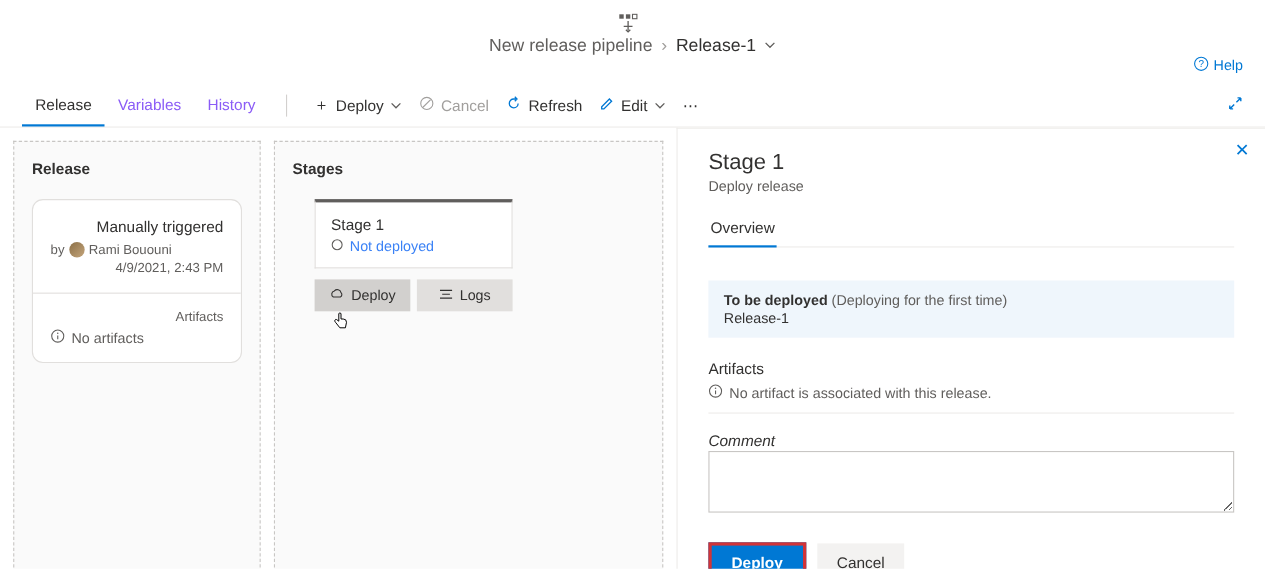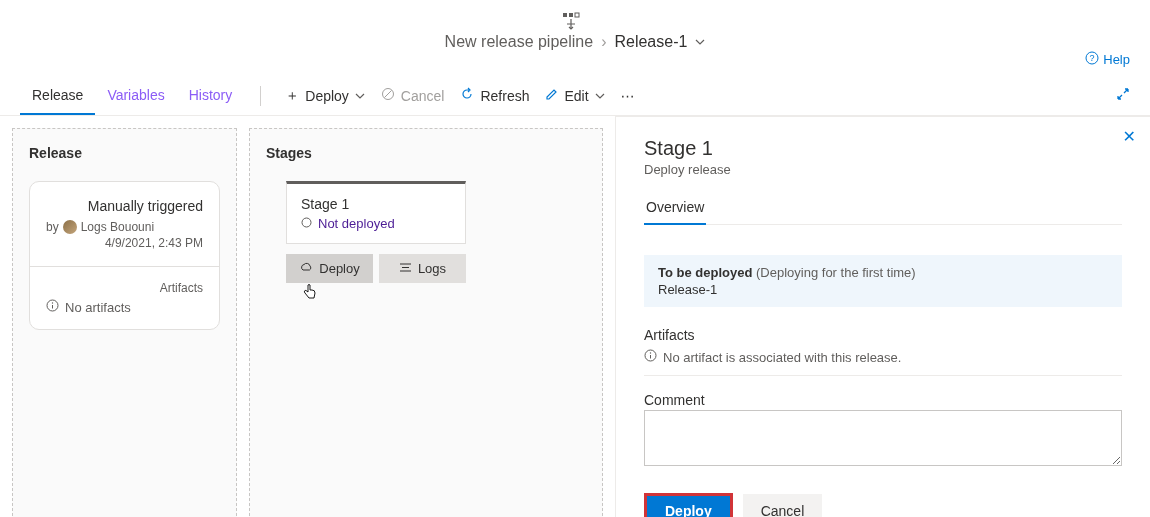--- a/index.html
+++ b/index.html
@@ -33,41 +33,41 @@
     .release-card .title { font-size: 14px; margin-bottom: 6px; }
     .release-card .by { font-size: 12px; color: #605e5c; display: flex; align-items: center; gap: 4px; }
     .avatar { width: 14px; height: 14px; border-radius: 50%; background: linear-gradient(135deg,#8b6f47,#c4a57b); display: inline-block; }
     .release-card .date { font-size: 12px; color: #605e5c; margin-top: 2px; }
     .release-card .bottom { padding: 14px 16px; }
     .release-card .artifacts-label { font-size: 12px; color: #605e5c; margin-bottom: 4px; }
     .release-card .no-artifacts { font-size: 13px; color: #605e5c; display: flex; align-items: center; gap: 6px; }
 
     .stage-card { background: #fff; border: 1px solid #e1dfdd; border-top: 3px solid #605e5c; padding: 12px 14px; width: 180px; margin-left: 20px; }
     .stage-name { font-size: 14px; margin-bottom: 4px; }
-    .stage-status { font-size: 13px; color: #4c1d95; display: flex; align-items: center; gap: 6px; }
+    .stage-status { font-size: 13px; color: #3b82f6; display: flex; align-items: center; gap: 6px; }
     .stage-actions { display: flex; gap: 6px; margin-top: 10px; margin-left: 20px; width: 180px; }
     .stage-btn { flex: 1; display: flex; align-items: center; justify-content: center; gap: 6px; background: #e1dfdd; padding: 7px 0; font-size: 13px; color: #323130; cursor: pointer; }
     .stage-btn.deploy-btn { background: #d2d0ce; }
     .cursor-hand { position: relative; left: 36px; top: 0px; font-size: 14px; text-align:left; }
 
     .right-pane { flex: 1; border-top: 1px solid #edebe9; border-left: 1px solid #edebe9; padding: 20px 28px; position: relative; background: #fff; }
     .close-x { position: absolute; top: 10px; right: 14px; color: #0078d4; font-size: 16px; cursor: pointer; }
     .right-title { font-size: 20px; font-weight: 400; margin-bottom: 2px; }
     .right-sub { font-size: 13px; color: #605e5c; margin-bottom: 16px; }
     .inner-tabs { border-bottom: 1px solid #edebe9; margin-bottom: 12px; }
     .inner-tab { display: inline-block; padding: 6px 2px 8px; font-size: 14px; border-bottom: 2px solid #0078d4; margin-bottom: -1px; }
     .deploy-box { background: #eff6fc; padding: 10px 14px; margin-bottom: 20px; margin-top: 30px; }
     .deploy-box .line1 { font-size: 13px; }
     .deploy-box .line1 b { font-weight: 600; }
     .deploy-box .line1 .sub { color: #605e5c; }
     .deploy-box .line2 { font-size: 13px; margin-top: 2px; }
     .artifacts-wrap { border-bottom: 1px solid #edebe9; padding-bottom: 10px; margin-bottom: 16px; }
     .artifacts-wrap .hdr { font-size: 14px; margin-bottom: 6px; }
     .no-art-msg { font-size: 13px; color: #605e5c; display: flex; align-items: center; gap: 6px; }
-    .comment-label { font-size: 14px; margin-bottom: 2px; }
+    .comment-label { font-size: 14px; margin-bottom: 2px; font-style: italic; }
     .comment-ta { width: 100%; height: 56px; border: 1px solid #c8c6c4; padding: 6px; font-family: inherit; font-size: 13px; resize: vertical; }
     .footer-btns { display: flex; gap: 10px; margin-top: 24px; align-items: center; }
     .btn-primary { background: #0078d4; color: #fff; border: 3px solid #d13438; padding: 7px 18px; font-size: 14px; font-weight: 600; cursor: pointer; }
     .btn-secondary { background: #f3f2f1; color: #323130; border: none; padding: 9px 18px; font-size: 14px; cursor: pointer; }
 
     svg { flex-shrink: 0; }
   </style>
 </head>
 <body>
 
@@ -158,21 +158,21 @@
   <div class="left-pane">
 
     <div class="panel release-panel">
       <div class="panel-title">Release</div>
       <div class="release-card">
         <div class="top">
           <div class="title">Manually triggered</div>
           <div class="by">
             <span>by</span>
             <span class="avatar"></span>
-            <span>Logs Bououni</span>
+            <span>Rami Bououni</span>
           </div>
           <div class="date">4/9/2021, 2:43 PM</div>
         </div>
         <div class="bottom">
           <div class="artifacts-label">Artifacts</div>
           <div class="no-artifacts">
             <span>
               <svg width="13" height="13" viewBox="0 0 13 13">
                   <circle cx="6.5" cy="6.5" r="5.5" stroke="#605e5c" fill="none"></circle>
                   <line x1="6.5" y1="6" x2="6.5" y2="9.5" stroke="#605e5c"></line>

